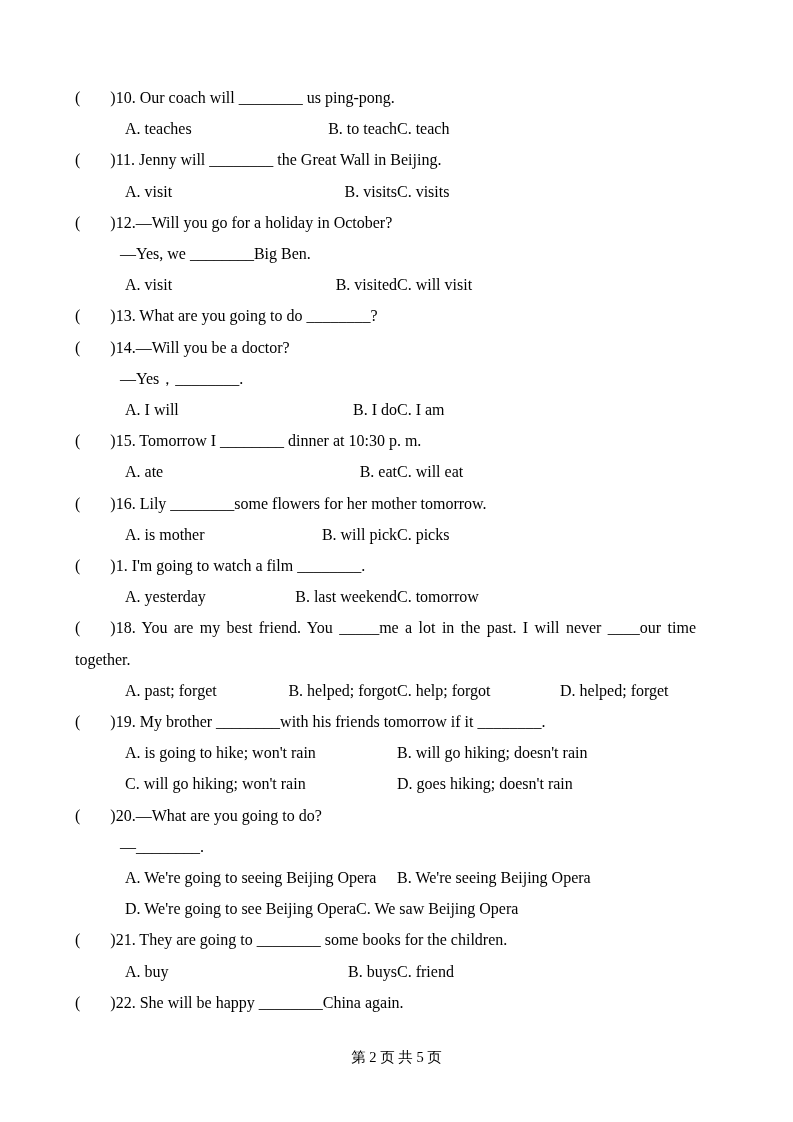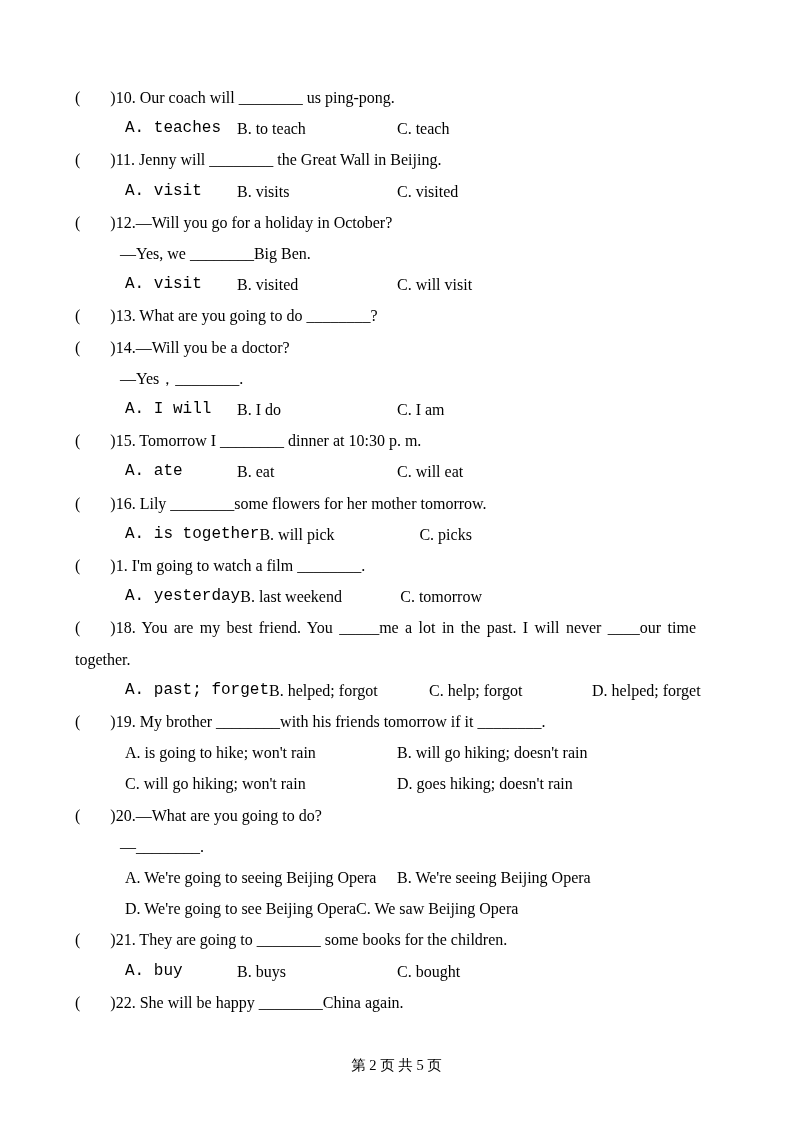--- a/index.html
+++ b/index.html
@@ -33,29 +33,29 @@
     line-height: 31.2px;
     padding-left: 45px;
   }
   .opt-row {
     line-height: 31.2px;
     padding-left: 50px;
     display: flex;
     flex-wrap: nowrap;
   }
   .opt { white-space: nowrap; }
-  .opt.c1 { flex: 0 0 112px; font-family: Liberation Mono, monospace; }
-  .opt.c2 { flex: 0 0 160px; }
+  .opt.c1 { flex: 0 0 112px; }
+  .opt.c2 { flex: 0 0 160px; text-align: right; }
   .opt.c3 { flex: 0 0 163px; }
   .opt.c-wide { flex: 0 0 272px; }
   .footer {
     position: absolute;
     left: 0;
     right: 0;
-    bottom: 48px;
+    bottom: 56px;
     text-align: center;
     font-size: 14.5px;
     line-height: 18px;
   }
 </style>
 </head>
 <body>
 
 <div class="sheet">
   <div id="questions">
@@ -65,21 +65,21 @@
           <span class="opt c1">A. teaches</span>
           <span class="opt c2">B. to teach</span>
           <span class="opt">C. teach</span>
         </div>
       </div>
       <div class="question">
     <div class="q-line"><span class="marker"><span class="p-open">(</span><span class="p-gap"></span><span class="p-close">)</span></span><span class="q-text">11. Jenny will ________ the Great Wall in Beijing.</span></div>
   <div class="opt-row">
           <span class="opt c1">A. visit</span>
           <span class="opt c2">B. visits</span>
-          <span class="opt">C. visited</span>
+          <span class="opt">C. visits</span>
         </div>
       </div>
       <div class="question">
     <div class="q-line"><span class="marker"><span class="p-open">(</span><span class="p-gap"></span><span class="p-close">)</span></span><span class="q-text">12.—Will you go for a holiday in October?</span></div>
   <div class="sub-line">—Yes, we ________Big Ben.</div>
         <div class="opt-row">
           <span class="opt c1">A. visit</span>
           <span class="opt c2">B. visited</span>
           <span class="opt">C. will visit</span>
         </div>
@@ -100,21 +100,21 @@
     <div class="q-line"><span class="marker"><span class="p-open">(</span><span class="p-gap"></span><span class="p-close">)</span></span><span class="q-text">15. Tomorrow I ________ dinner at 10:30 p. m.</span></div>
   <div class="opt-row">
           <span class="opt c1">A. ate</span>
           <span class="opt c2">B. eat</span>
           <span class="opt">C. will eat</span>
         </div>
       </div>
       <div class="question">
     <div class="q-line"><span class="marker"><span class="p-open">(</span><span class="p-gap"></span><span class="p-close">)</span></span><span class="q-text">16. Lily ________some flowers for her mother tomorrow.</span></div>
   <div class="opt-row">
-          <span class="opt c1">A. is together</span>
+          <span class="opt c1">A. is mother</span>
           <span class="opt c2">B. will pick</span>
           <span class="opt">C. picks</span>
         </div>
       </div>
       <div class="question">
     <div class="q-line"><span class="marker"><span class="p-open">(</span><span class="p-gap"></span><span class="p-close">)</span></span><span class="q-text">1. I'm going to watch a film ________.</span></div>
   <div class="opt-row">
           <span class="opt c1">A. yesterday</span>
           <span class="opt c2">B. last weekend</span>
           <span class="opt">C. tomorrow</span>
@@ -150,21 +150,21 @@
         <div class="opt-row">
           <span class="opt">D. We're going to see Beijing Opera</span>
           <span class="opt c-wide">C. We saw Beijing Opera</span>
         </div>
       </div>
       <div class="question">
     <div class="q-line"><span class="marker"><span class="p-open">(</span><span class="p-gap"></span><span class="p-close">)</span></span><span class="q-text">21. They are going to ________ some books for the children.</span></div>
   <div class="opt-row">
           <span class="opt c1">A. buy</span>
           <span class="opt c2">B. buys</span>
-          <span class="opt">C. bought</span>
+          <span class="opt">C. friend</span>
         </div>
       </div>
       <div class="question">
     <div class="q-line"><span class="marker"><span class="p-open">(</span><span class="p-gap"></span><span class="p-close">)</span></span><span class="q-text">22. She will be happy ________China again.</span></div>
   </div>
     </div>
   <div class="footer">
     <span>第 2 页 共 5 页</span>
   </div>
 </div>

